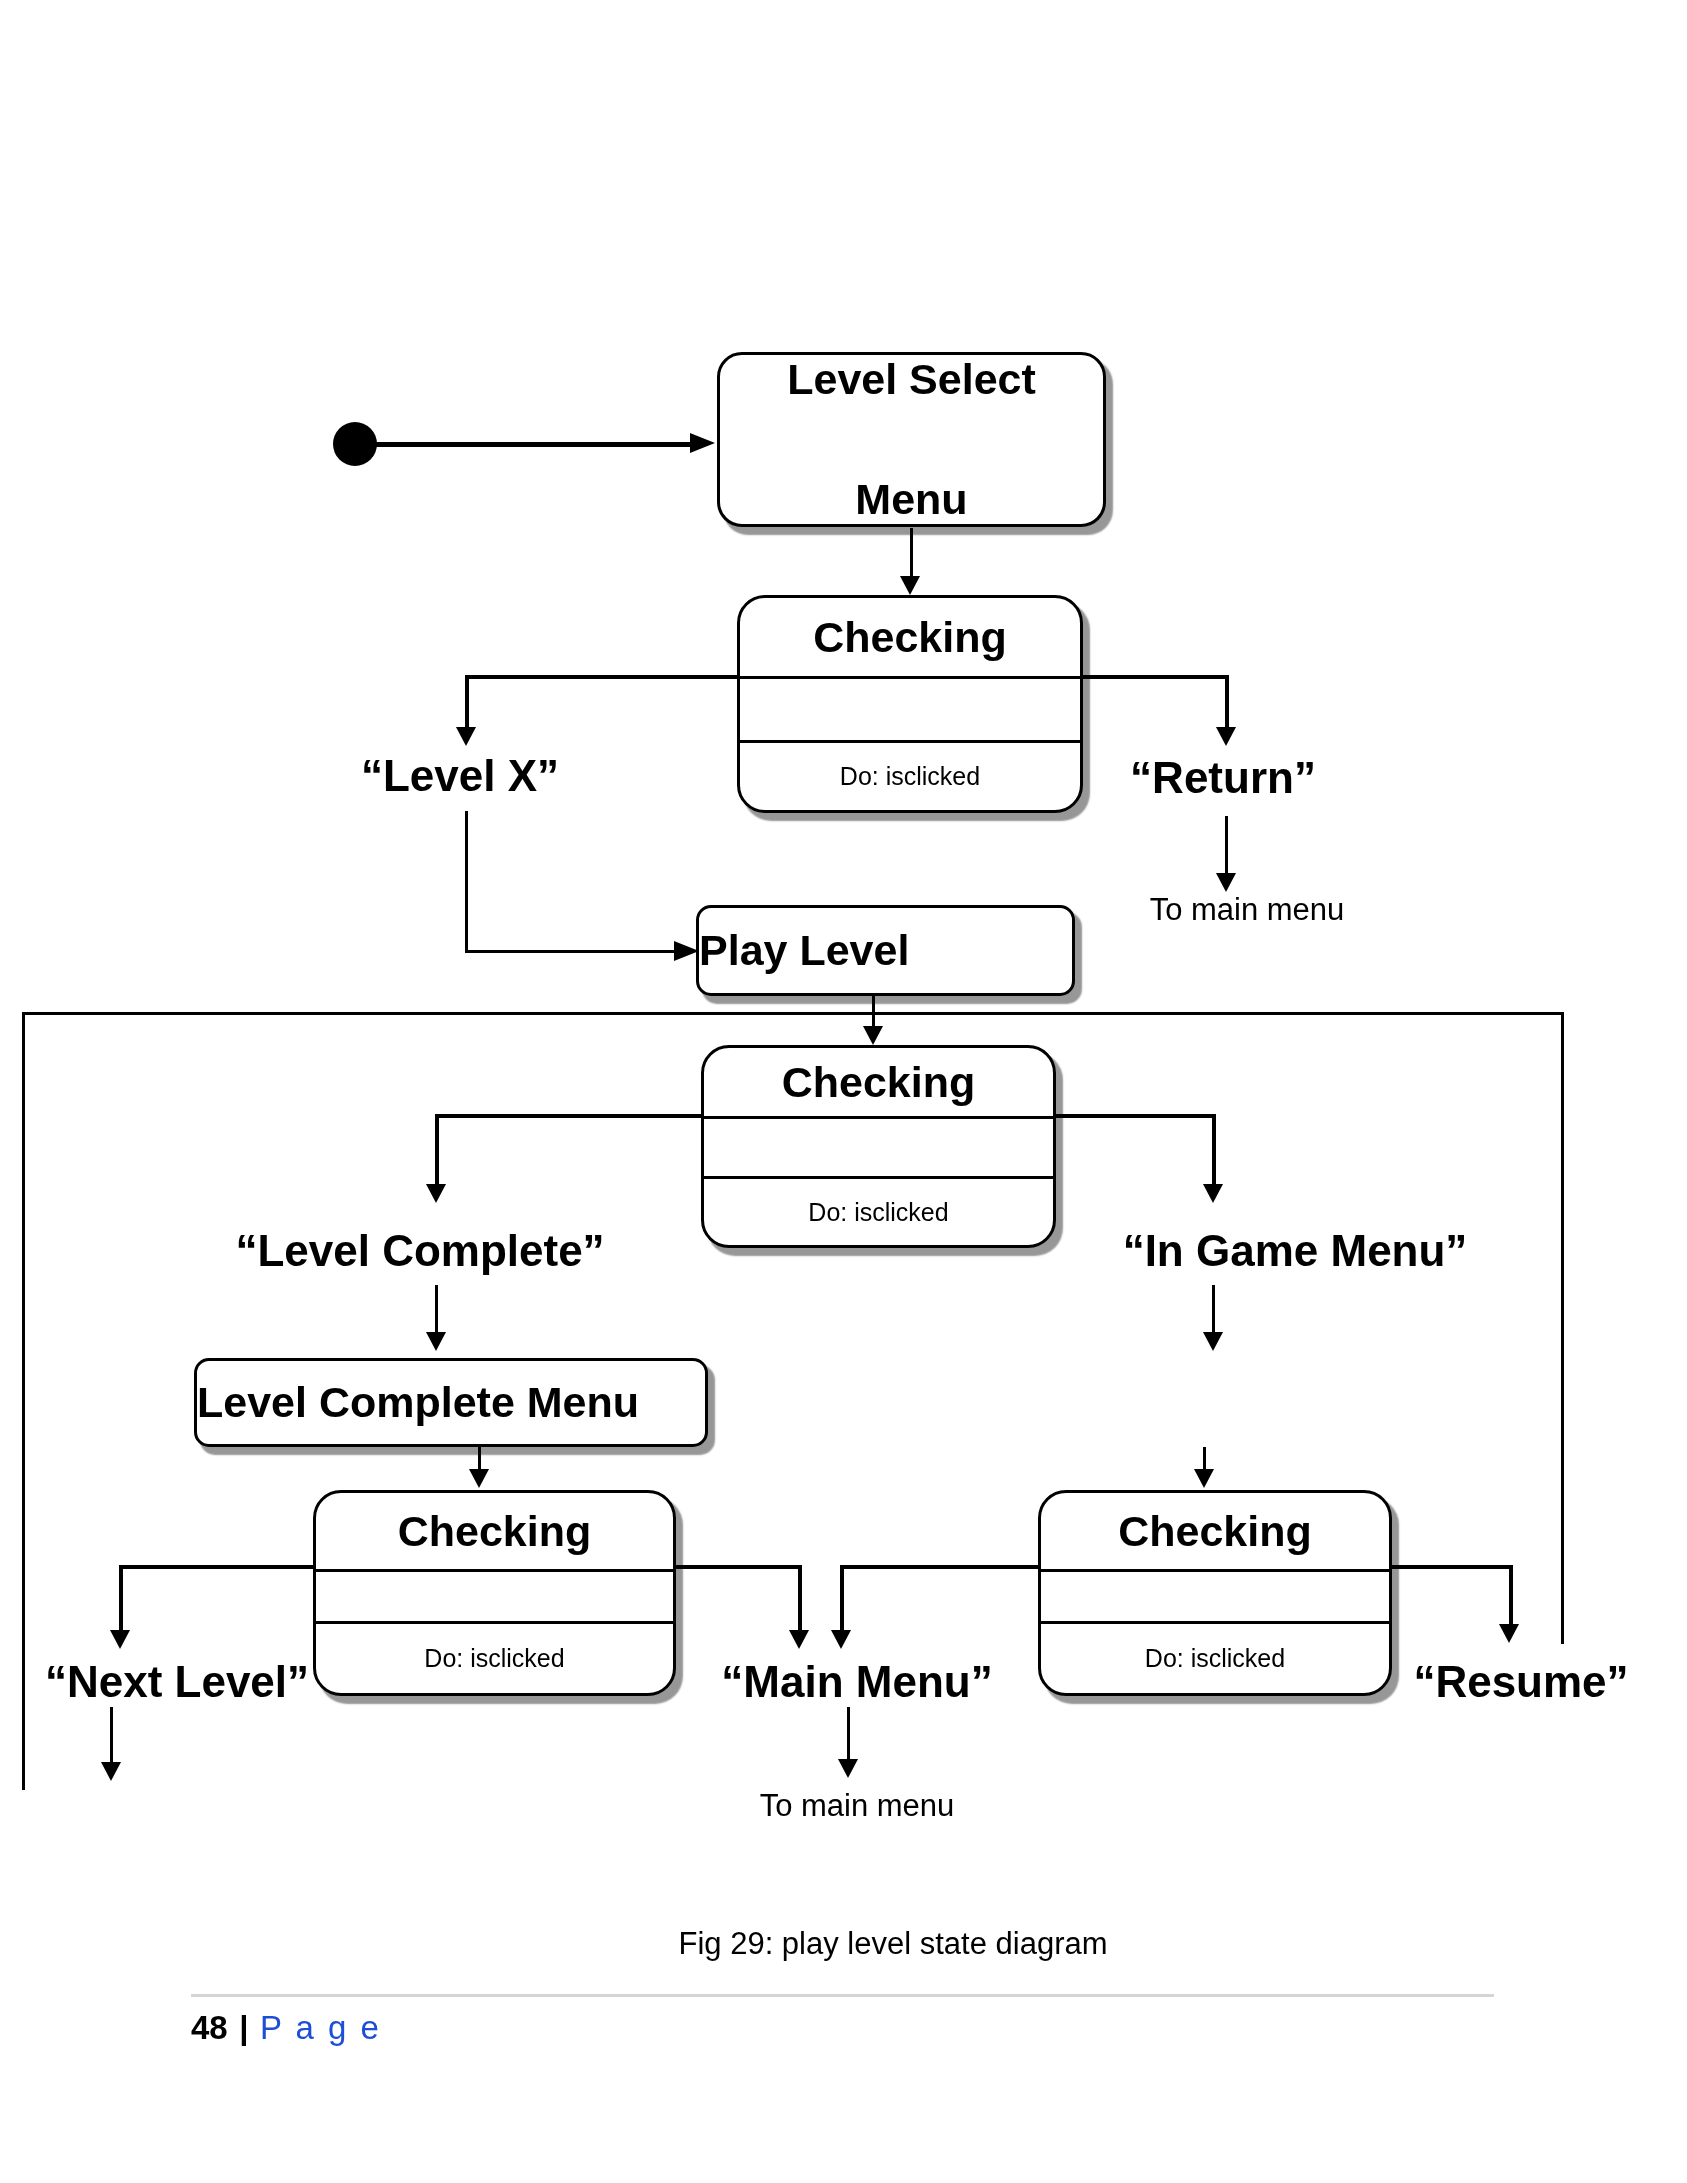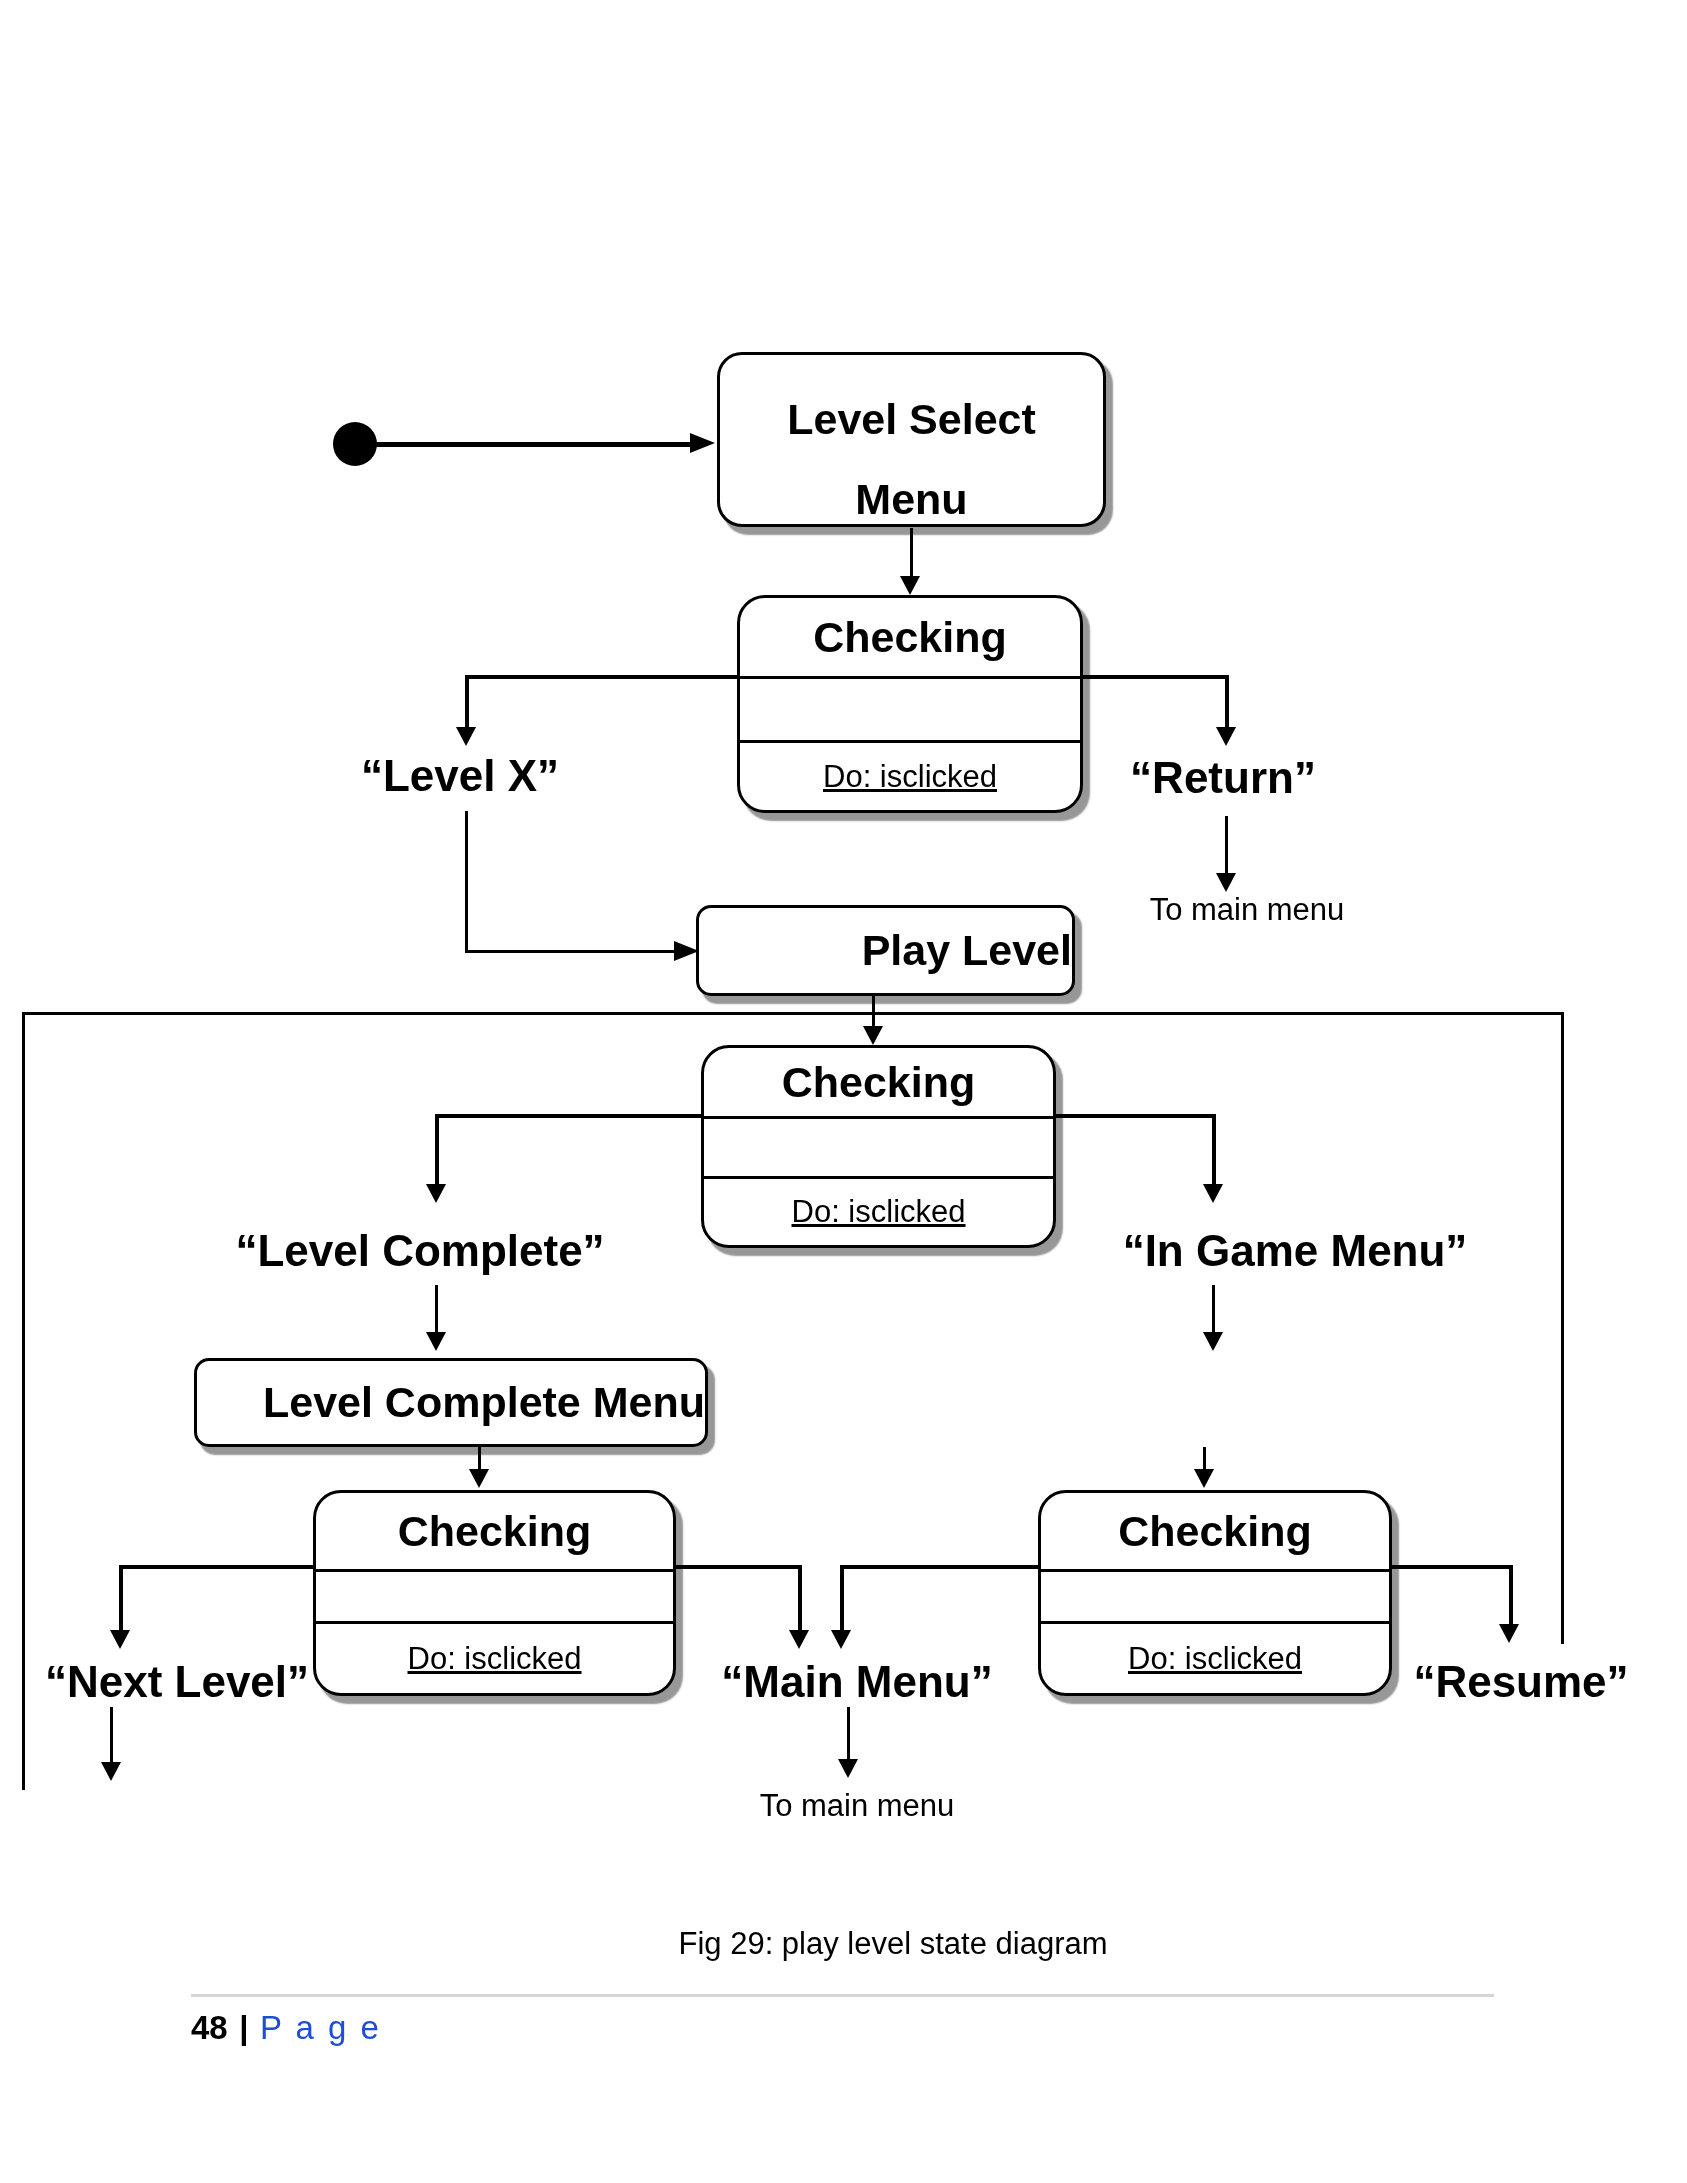--- a/index.html
+++ b/index.html
@@ -15,37 +15,36 @@
   .state{
     position:absolute;
     background:#fff;
     border:3.3px solid #000;
     box-shadow:6.6px 7.4px 1.6px #979797;
     box-sizing:border-box;
     justify-content:flex-end;
   }
   .menu-state{
     border-radius:16.5px;
-    display:flex;align-items:center;justify-content:flex-end;
+    display:flex;align-items:center;justify-content:space-between;
   }
   .stext{font-weight:bold;font-size:43px;white-space:nowrap;}
   .two-line{flex-direction:column;gap:31px;border-radius:25px;}
   .checking{
     border-radius:28px;
     display:flex;flex-direction:column;
   }
   .c-title{
     display:flex;align-items:center;justify-content:center;
     font-weight:bold;font-size:43px;
   }
   .c-mid{border-top:3.3px solid #000;border-bottom:3.3px solid #000;}
   .c-do{
     flex:1;display:flex;align-items:center;justify-content:center;
-    font-size:31px;
-    text-decoration:underline;
+    font-size:25px;
   }
   
   .hl,.vl{position:absolute;background:#000;}
   .hl{height:4.1px;}
   .vl{width:4.1px;}
   .thin{height:2.5px;}
   .thinv{width:2.5px;}
   .ad{position:absolute;width:0;height:0;
       border-left:10.7px solid transparent;border-right:10.7px solid transparent;
       border-top:19px solid #000;}

